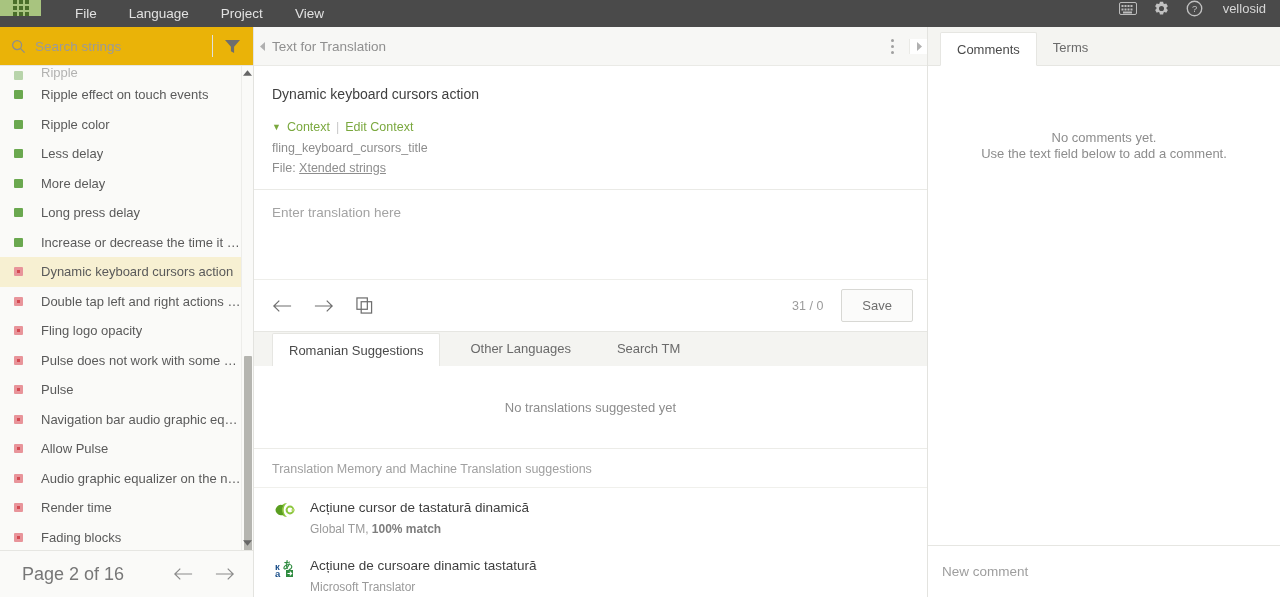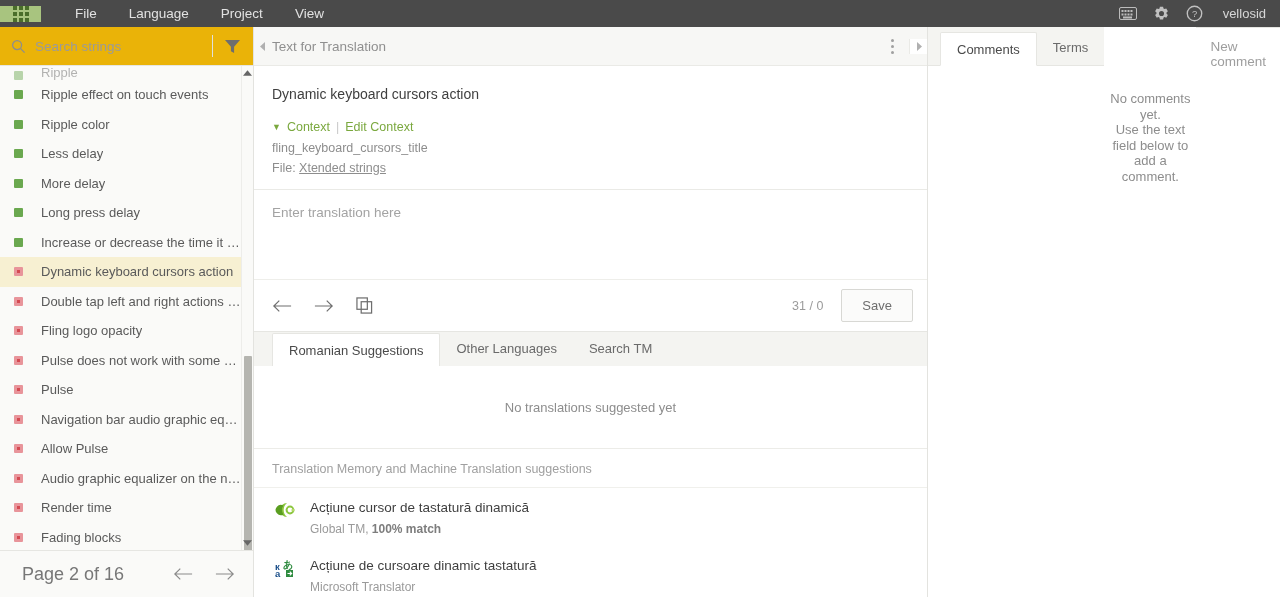--- a/index.html
+++ b/index.html
@@ -5,21 +5,21 @@
   * { box-sizing: border-box; margin: 0; padding: 0; }
   html, body {
     width: 1280px; height: 597px;
     font-family: "Liberation Sans", sans-serif;
     background: #ffffff; overflow: hidden;
   }
   body { display: flex; flex-direction: column; }
 
   
   .topbar {
-    height: 27px; background: #4a4a4a; display: flex; align-items: center;
+    height: 27px; background: #4a4a4a; display: flex; align-items: flex-start;
     flex: 0 0 27px; color: #dcdcdc;
   }
   .app-launcher {
     width: 41px; background: #a8c47f; display: flex;
     align-items: center; justify-content: center; cursor: pointer;
   }
   .grid-glyph { display: grid; grid-template-columns: repeat(3, 4px);
     grid-template-rows: repeat(3, 4px); gap: 2px; }
   .grid-glyph i { background: #4a6e2a; display: block; width: 4px; height: 4px; }
   .menu { display: flex; align-items: center; margin-left: 18px; }
@@ -131,42 +131,42 @@
   .tb-count { margin-left: auto; font-size: 12.5px; color: #9b9b9b;
     margin-right: 18px; }
   .save-btn {
     border: 1px solid #d8d8d4; background: #fbfbfa; color: #6e6e6e;
     font-size: 13px; padding: 8px 20px; border-radius: 2px; cursor: pointer;
     font-family: "Liberation Sans", sans-serif;
   }
 
   .tabs-bar { background: #f4f4f1; border-top: 1px solid #e6e6e2;
     display: flex; padding-left: 18px; height: 35px; flex: 0 0 35px;
-    align-items: flex-end; }
+    align-items: flex-end; gap: 14px; }
   .tab { padding: 0 16px; height: 34px; line-height: 34px; font-size: 13px;
     color: #6a6a6a; cursor: pointer; }
   .tab.active { background: #fff; border: 1px solid #e6e6e2;
     border-bottom: 1px solid #fff; margin-bottom: -1px; color: #4a4a4a;
     border-radius: 2px 2px 0 0; }
 
   .suggest-empty { height: 89px; display: flex; align-items: center;
     justify-content: center; font-size: 13px; color: #8d8d8d;
     border-bottom: 1px solid #ececE8; background: #fff; }
   .tm-head { font-size: 12.5px; color: #a0a0a0; padding: 13px 0 11px 18px;
     background: #fff; border-bottom: 1px solid #f0f0ec; }
   .tm-list { flex: 1 1 auto; overflow: hidden; background: #fff; }
   .tm-item { display: flex; padding: 12px 18px 10px 18px; cursor: pointer; }
   .tm-ico { width: 26px; flex: 0 0 26px; margin-right: 12px;
     display: flex; align-items: flex-start; justify-content: center; }
   .tm-txt { font-size: 13.5px; color: #3f3f3f; }
   .tm-meta { font-size: 12px; color: #9a9a9a; margin-top: 7px; }
   .tm-meta b { font-weight: bold; color: #7d7d7d; }
 
   
-  .right { width: 352px; flex: 0 0 352px; display: flex; flex-direction: row;
+  .right { width: 352px; flex: 0 0 352px; display: flex; flex-direction: column;
     background: #fff; }
   .right-tabs { background: #f4f4f1; display: flex; padding-left: 12px;
     height: 39px; flex: 0 0 39px; align-items: flex-end;
     border-bottom: 1px solid #e6e6e2; }
   .right-body { flex: 1 1 auto; padding-top: 64px; text-align: center; }
   .rb-line { font-size: 13px; color: #8d8d8d; line-height: 15.5px; }
   .comment-box { height: 52px; flex: 0 0 52px; border-top: 1px solid #e6e6e2;
     display: flex; align-items: center; padding: 0 14px; }
   .comment-ph { font-size: 13.5px; color: #9e9e9e; }
 </style>

